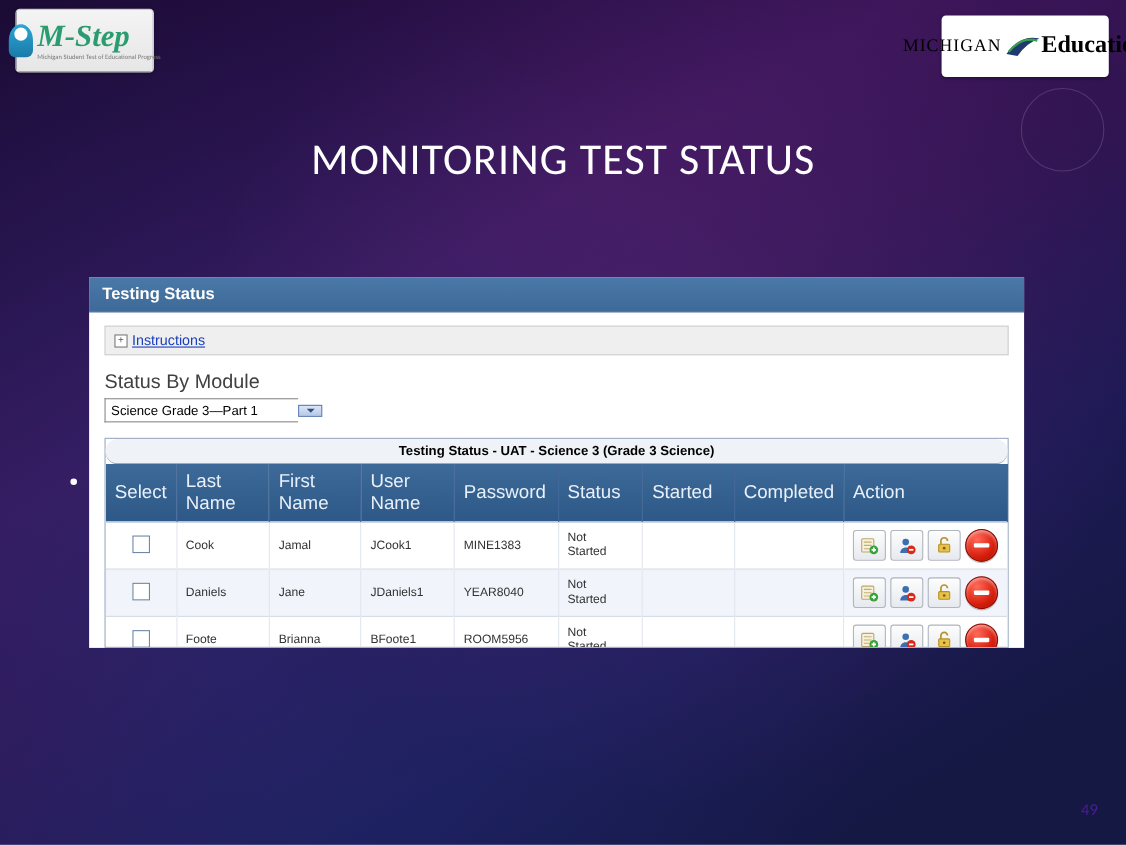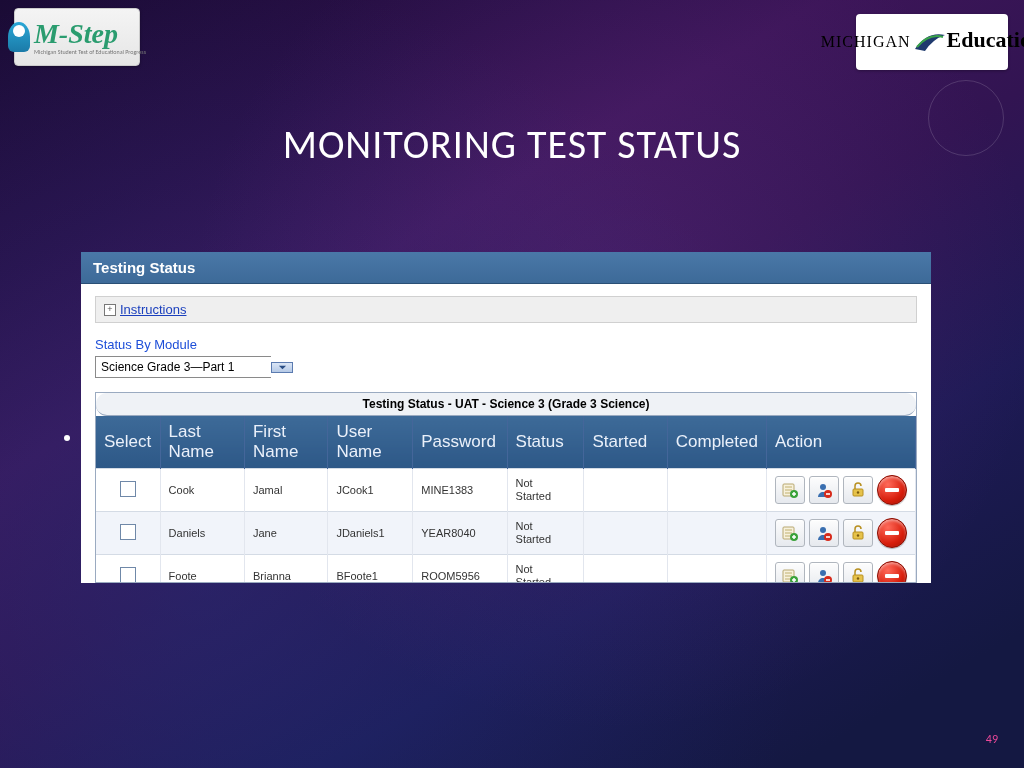--- a/index.html
+++ b/index.html
@@ -19,29 +19,29 @@
   .mstep-cap{font-size:6px;color:#777;display:block;white-space:nowrap;margin-top:-2px;}
   .logo-mde{top:14px;right:16px;width:152px;height:56px;}
   .mde-top{display:flex;align-items:center;gap:2px;}
   .mde-mich{font-family:"Times New Roman",serif;font-size:16px;letter-spacing:1px;font-weight:500;}
   .mde-swoosh{width:34px;height:26px;position:relative;}
   .mde-swoosh svg{width:34px;height:26px;}
   .mde-edu{font-family:"Times New Roman",serif;font-weight:bold;font-size:22px;margin-top:-4px;}
   .slide-title{position:absolute;top:120px;left:0;right:0;text-align:center;color:#fff;font-size:40px;letter-spacing:1px;font-weight:400;}
   .ring{position:absolute;top:80px;right:20px;width:74px;height:74px;border:1px solid rgba(255,255,255,0.15);border-radius:50%;}
   .bullet{position:absolute;left:64px;top:435px;width:6px;height:6px;border-radius:50%;background:#fff;}
-  .slidenum{position:absolute;right:26px;bottom:22px;color:#ec4899;font-size:12px;}
+  .slidenum{position:absolute;right:26px;bottom:22px;color:#4c1d95;font-size:15px;}
 
   .panel{position:absolute;left:81px;top:252px;width:850px;background:#fff;font-family:Verdana,Arial,sans-serif;font-size:12px;}
   .panel-titlebar{background:linear-gradient(#4a78a8,#3d6a98);color:#fff;font-weight:bold;font-size:15px;padding:7px 12px;border-bottom:1px solid #2a4f75;}
   .panel-body{padding:12px 14px 0 14px;}
   .instr-bar{background:#efefef;border:1px solid #d0d0d0;padding:5px 8px;display:flex;align-items:center;gap:4px;}
   .expand-icon{width:10px;height:10px;border:1px solid #777;display:inline-flex;align-items:center;justify-content:center;font-size:9px;line-height:1;color:#555;background:#fff;}
   .instr-link{color:#1a3fbd;text-decoration:underline;font-size:13px;}
-  .mod-label{margin:14px 0 4px 0;font-size:13px;color:#1d4ed8;}
+  .mod-label{margin:14px 0 4px 0;font-size:18px;color:#404040;}
   .mod-select{display:flex;align-items:center;width:198px;}
   .mod-select input{flex:1;border:1px solid #8a8a8a;border-right:0;font-size:12px;padding:3px 5px;font-family:Arial,sans-serif;}
   .mod-select .dd{width:20px;border:1px solid #5b7bb0;background:linear-gradient(#dbe6f6,#b5c9e6);display:flex;align-items:center;justify-content:center;}
   .dd svg{width:9px;height:9px;}
   .grid-wrap{border:1px solid #9aaac0;margin-top:14px;position:relative;}
   .grid-caption{background:#eff2f6;border-bottom:1px solid #9aaac0;text-align:center;font-weight:bold;font-size:12px;padding:4px 0;border-radius:11px;}
   .grid-scroll{max-height:166px;overflow-y:scroll;}
   table.grid{width:100%;border-collapse:collapse;font-size:11px;}
   table.grid th{background:linear-gradient(#3d6a98,#2d5887);color:#eaf0fa;font-weight:normal;text-align:left;padding:6px 8px;border-right:1px solid #44669a;font-size:17px;}
   table.grid td{padding:6px 8px;border-top:1px solid #d4dbe5;border-right:1px solid #e2e6ee;color:#333;vertical-align:middle;}

